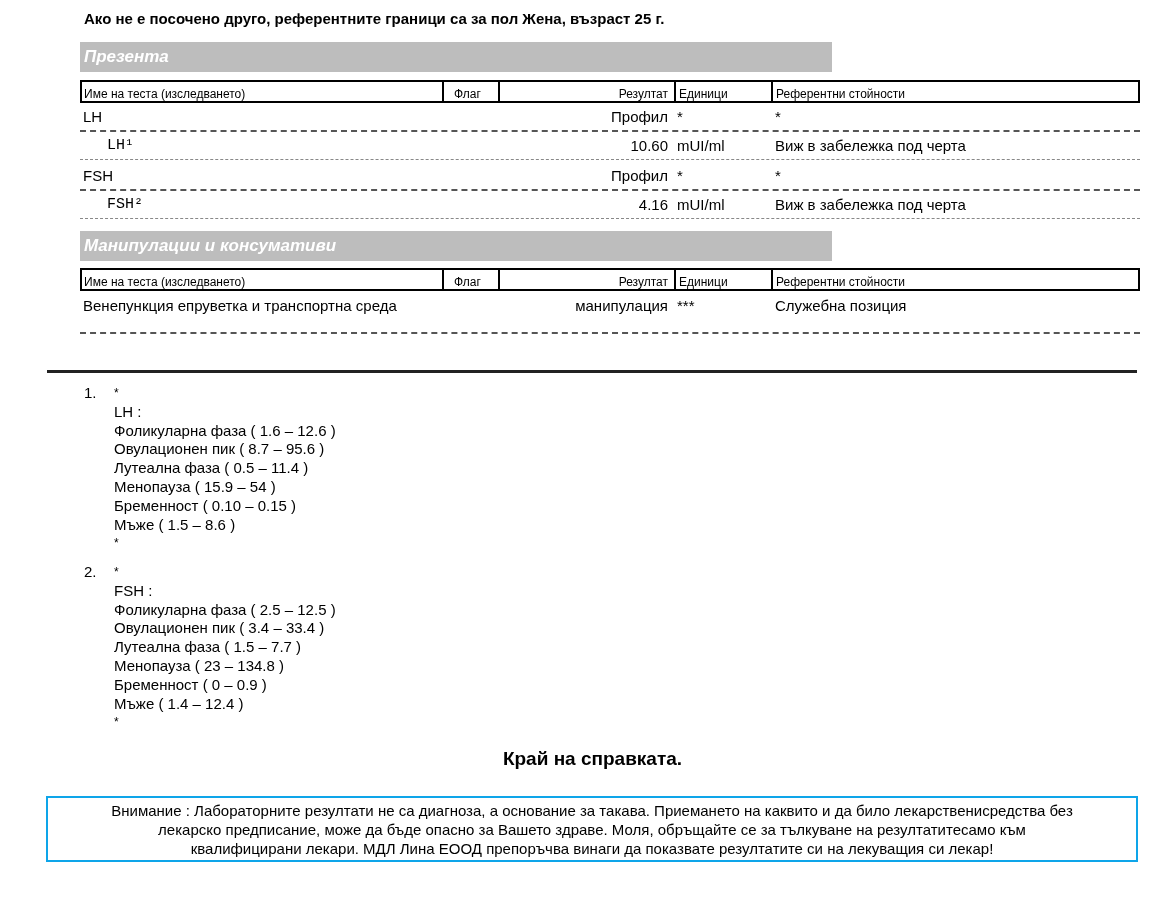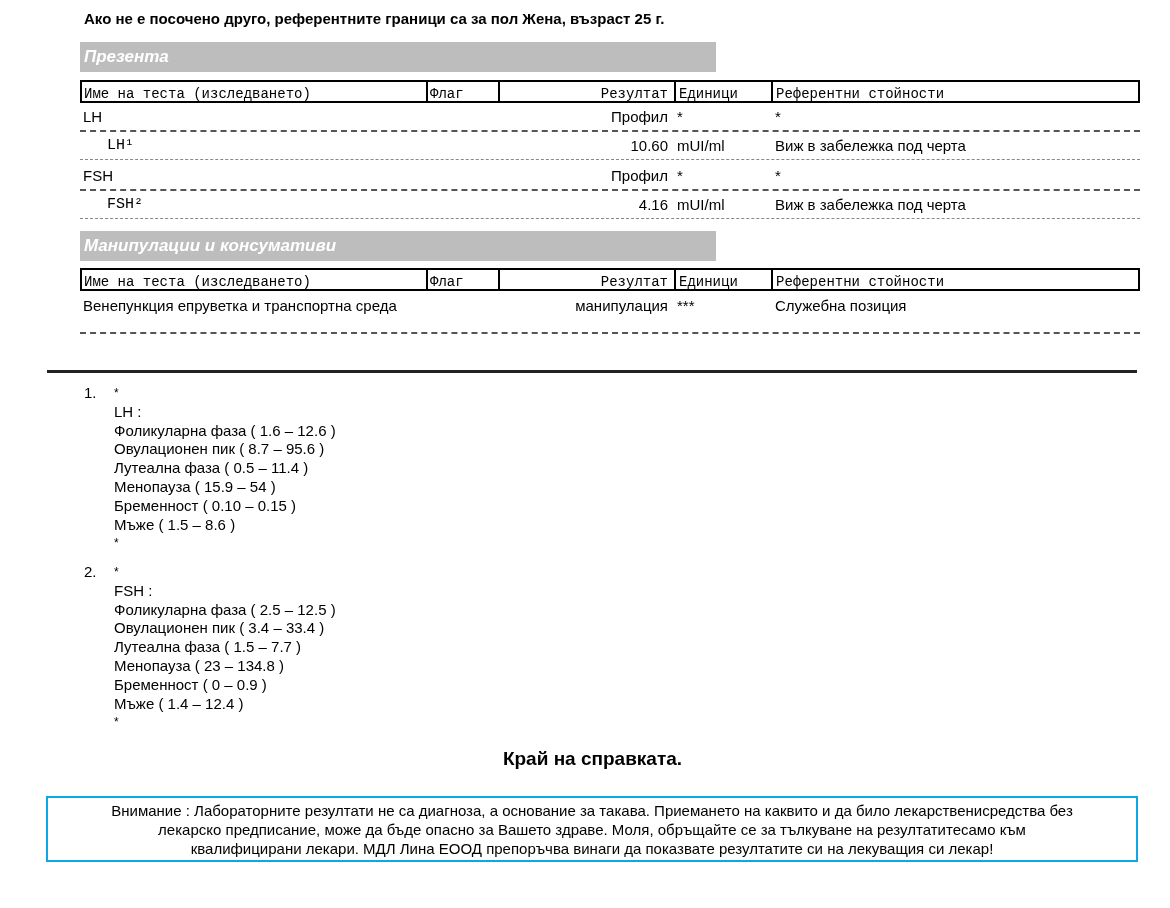--- a/index.html
+++ b/index.html
@@ -5,37 +5,36 @@
   html, body { margin: 0; padding: 0; background: #ffffff; }
   body {
     width: 1170px; height: 908px; position: relative; overflow: hidden;
     font-family: "Liberation Sans", sans-serif; color: #000;
   }
   .intro {
     position: absolute; left: 84px; top: 10px;
     font-size: 15px; font-weight: bold; letter-spacing: 0;
   }
   .section-bar {
-    position: absolute; left: 80px; width: 636px; height: 30px;
+    position: absolute; left: 80px; width: 752px; height: 30px;
     background: #bdbdbd; color: #ffffff;
     font-size: 17px; font-weight: bold; font-style: italic;
     line-height: 30px; padding-left: 4px; box-sizing: border-box;
   }
   .thead {
     position: absolute; left: 80px; width: 1060px; height: 23px;
     border: 2px solid #000; box-sizing: border-box;
-    font-size: 14px;
-    font-family: Liberation Mono, monospace;
+    font-size: 12px;
   }
   .thead .c {
     position: absolute; top: 0; height: 19px; line-height: 25px;
     box-sizing: border-box; white-space: nowrap;
   }
   .thead .name { left: 2px; width: 360px; }
-  .thead .flag { left: 344px; width: 58px; border-left: 2px solid #000; padding-left: 2px; }
+  .thead .flag { left: 360px; width: 58px; border-left: 2px solid #000; padding-left: 10px; }
   .thead .res  { left: 416px; width: 172px; border-left: 2px solid #000; text-align: right; padding-right: 2px; }
   .thead .unit { left: 592px; width: 112px; border-left: 2px solid #000; padding-left: 3px; }
   .thead .ref  { left: 689px; width: 370px; border-left: 2px solid #000; padding-left: 3px; }
 
   .row {
     position: absolute; left: 80px; width: 1060px;
     font-size: 15px;
   }
   .row .c { position: absolute; top: 0; white-space: nowrap; }
   .row .name { left: 3px; }

